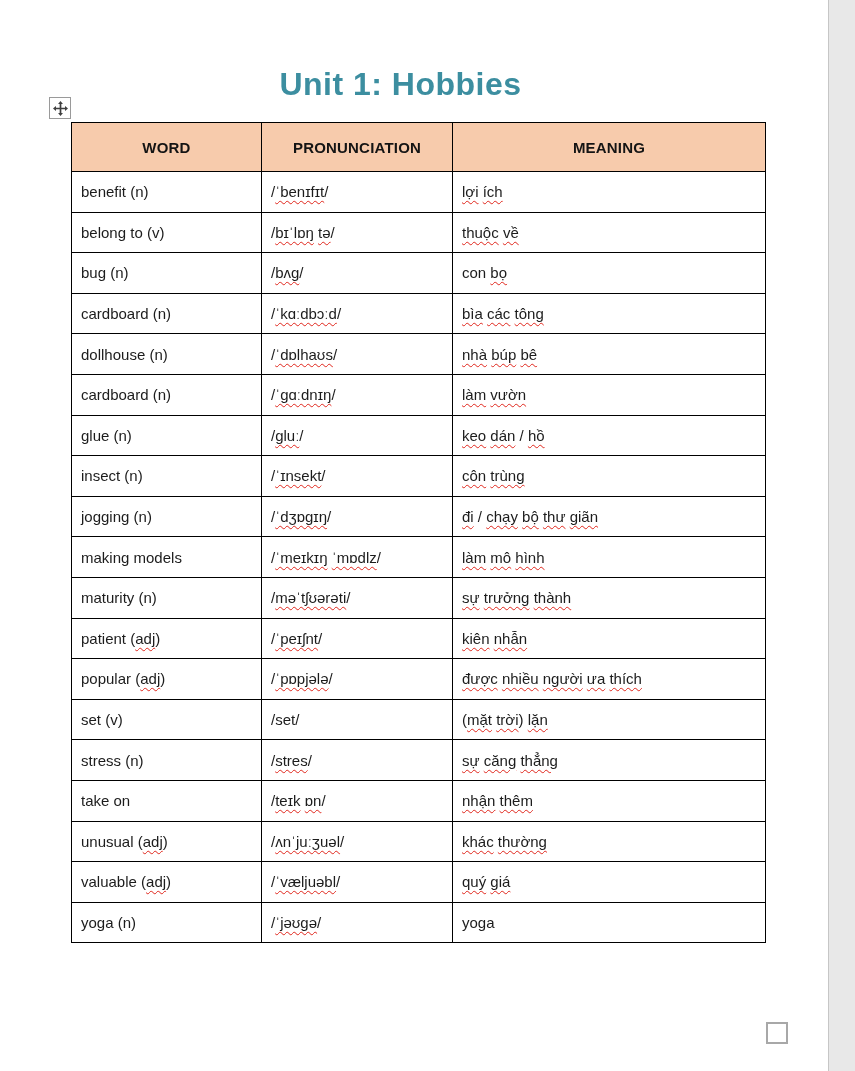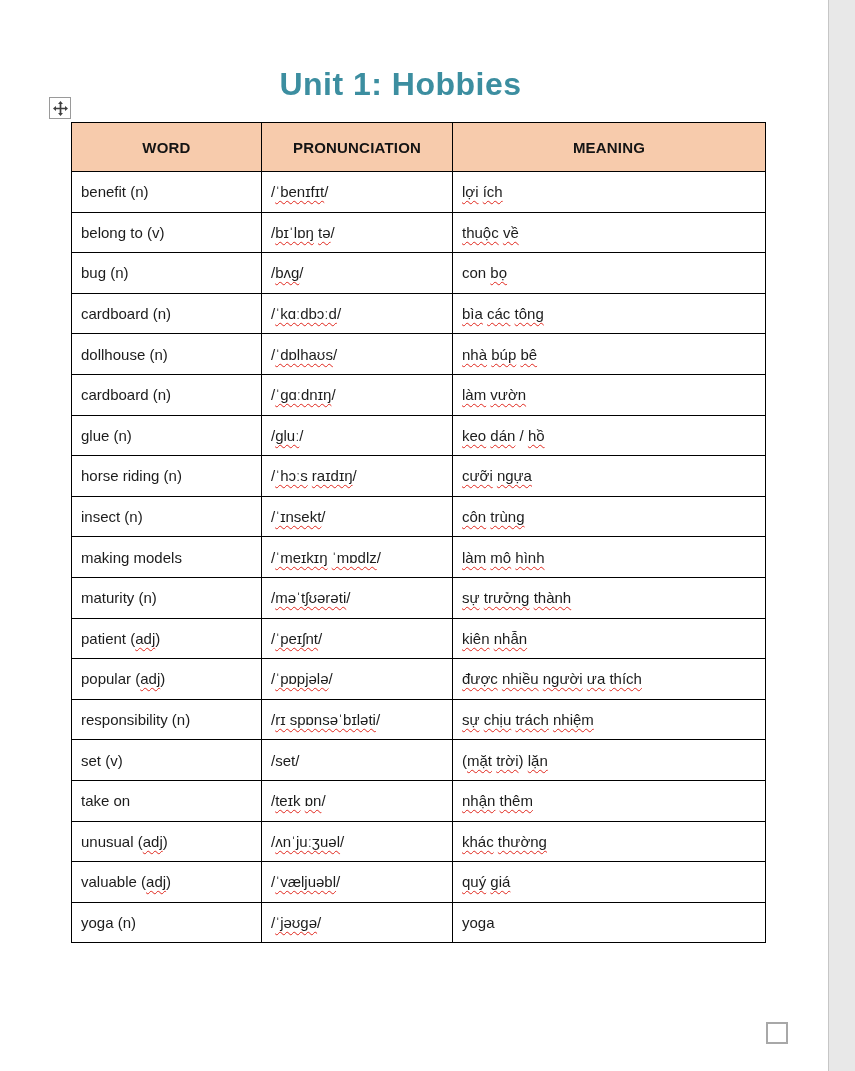--- a/index.html
+++ b/index.html
@@ -109,28 +109,28 @@
           <td>cardboard (n)</td>
           <td>/<span class="sq">ˈɡɑːdnɪŋ</span>/</td>
           <td><span class="sq">làm</span> <span class="sq">vườn</span></td>
         </tr>
         <tr>
           <td>glue (n)</td>
           <td>/<span class="sq">ɡluː</span>/</td>
           <td><span class="sq">keo</span> <span class="sq">dán</span> / <span class="sq">hồ</span></td>
         </tr>
         <tr>
-          <td>horse riding (n)</td>
-          <td>/<span class="sq">ˈhɔːs</span> <span class="sq">raɪdɪŋ</span>/</td>
-          <td><span class="sq">cưỡi</span> <span class="sq">ngựa</span></td>
-        </tr>
-        <tr>
           <td>insect (n)</td>
           <td>/<span class="sq">ˈɪnsekt</span>/</td>
           <td><span class="sq">côn</span> <span class="sq">trùng</span></td>
+        </tr>
+        <tr>
+          <td>jogging (n)</td>
+          <td>/<span class="sq">ˈdʒɒɡɪŋ</span>/</td>
+          <td><span class="sq">đi</span> / <span class="sq">chạy</span> <span class="sq">bộ</span> <span class="sq">thư</span> <span class="sq">giãn</span></td>
         </tr>
         <tr>
           <td>making models</td>
           <td>/<span class="sq">ˈmeɪkɪŋ</span> <span class="sq">ˈmɒdlz</span>/</td>
           <td><span class="sq">làm</span> <span class="sq">mô</span> <span class="sq">hình</span></td>
         </tr>
         <tr>
           <td>maturity (n)</td>
           <td>/<span class="sq">məˈtʃʊərəti</span>/</td>
           <td><span class="sq">sự</span> <span class="sq">trưởng</span> <span class="sq">thành</span></td>
@@ -139,28 +139,28 @@
           <td>patient (<span class="sq">adj</span>)</td>
           <td>/<span class="sq">ˈpeɪʃnt</span>/</td>
           <td><span class="sq">kiên</span> <span class="sq">nhẫn</span></td>
         </tr>
         <tr>
           <td>popular (<span class="sq">adj</span>)</td>
           <td>/<span class="sq">ˈpɒpjələ</span>/</td>
           <td><span class="sq">được</span> <span class="sq">nhiều</span> <span class="sq">người</span> <span class="sq">ưa</span> <span class="sq">thích</span></td>
         </tr>
         <tr>
-          <td>responsibility (n)</td>
-          <td>/<span class="sq">rɪ spɒnsəˈbɪləti</span>/</td>
-          <td><span class="sq">sự</span> <span class="sq">chịu</span> <span class="sq">trách</span> <span class="sq">nhiệm</span></td>
-        </tr>
-        <tr>
           <td>set (v)</td>
           <td>/set/</td>
           <td>(<span class="sq">mặt</span> <span class="sq">trời</span>) <span class="sq">lặn</span></td>
+        </tr>
+        <tr>
+          <td>stress (n)</td>
+          <td>/<span class="sq">stres</span>/</td>
+          <td><span class="sq">sự</span> <span class="sq">căng</span> <span class="sq">thẳng</span></td>
         </tr>
         <tr>
           <td>take on</td>
           <td>/<span class="sq">teɪk</span> <span class="sq">ɒn</span>/</td>
           <td><span class="sq">nhận</span> <span class="sq">thêm</span></td>
         </tr>
         <tr>
           <td>unusual (<span class="sq">adj</span>)</td>
           <td>/<span class="sq">ʌnˈjuːʒuəl</span>/</td>
           <td><span class="sq">khác</span> <span class="sq">thường</span></td>

